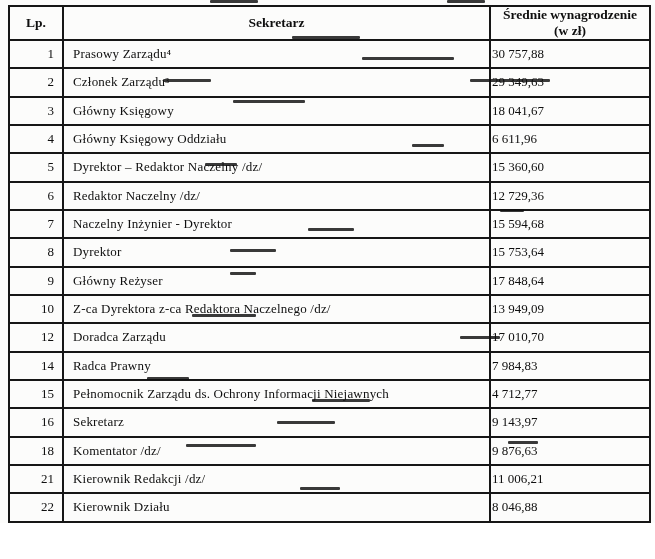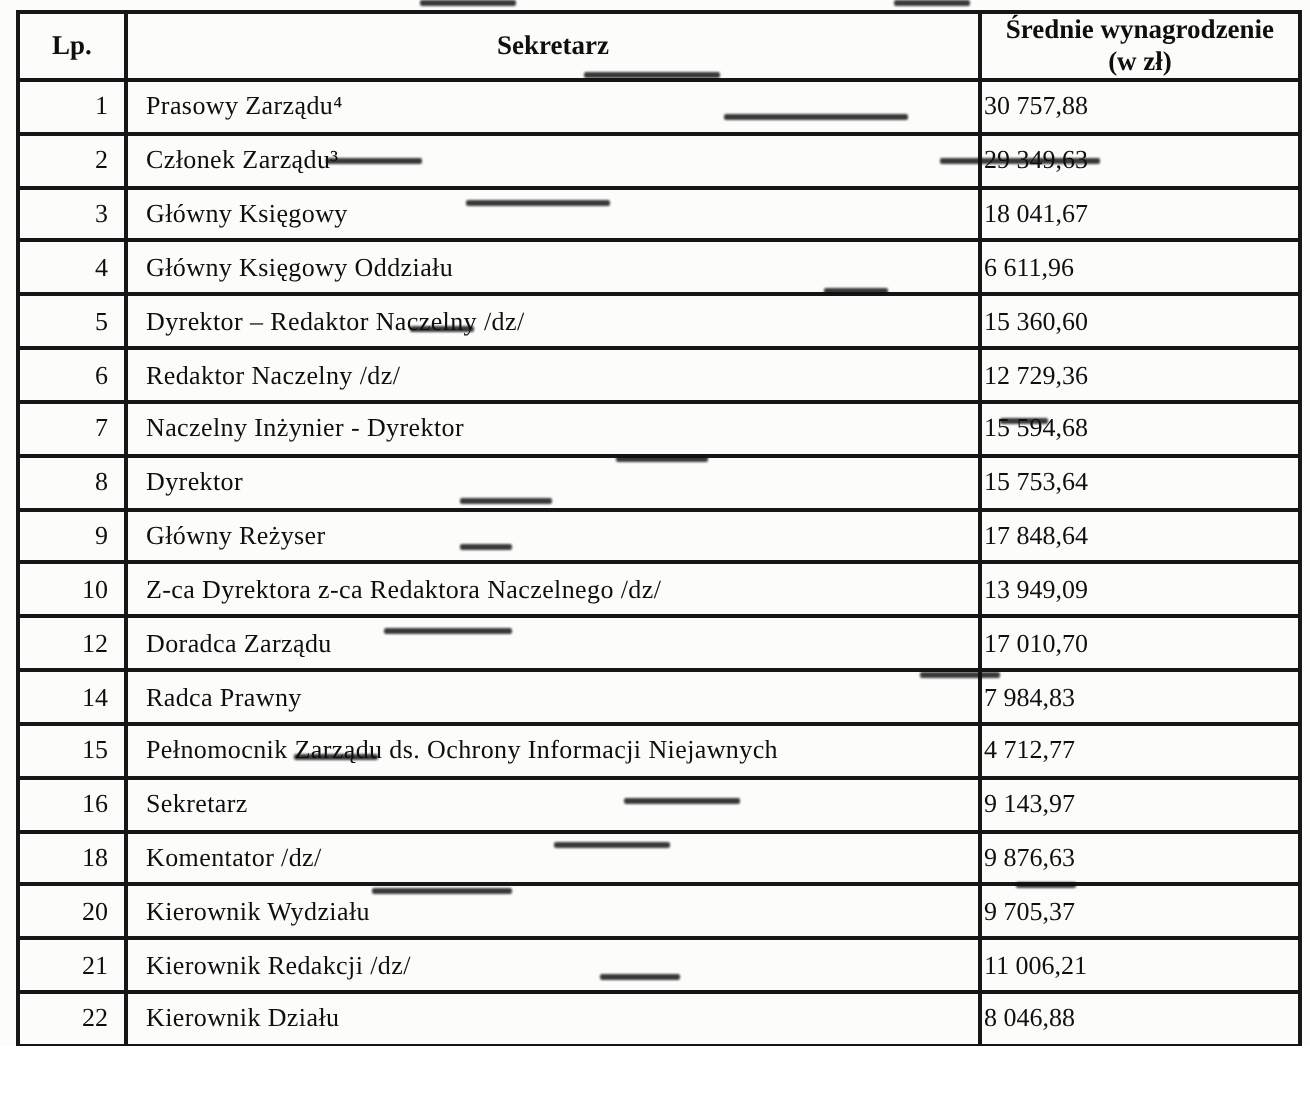--- a/index.html
+++ b/index.html
@@ -141,25 +141,20 @@
             <td class="c-lp">16</td>
             <td class="c-pos">Sekretarz</td>
             <td class="c-sal">9 143,97</td>
           </tr>
           <tr>
             <td class="c-lp">18</td>
             <td class="c-pos">Komentator /dz/</td>
             <td class="c-sal">9 876,63</td>
           </tr>
           <tr>
-            <td class="c-lp">20</td>
-            <td class="c-pos">Kierownik Wydziału</td>
-            <td class="c-sal">9 705,37</td>
-          </tr>
-          <tr>
             <td class="c-lp">21</td>
             <td class="c-pos">Kierownik Redakcji /dz/</td>
             <td class="c-sal">11 006,21</td>
           </tr>
           <tr>
             <td class="c-lp">22</td>
             <td class="c-pos">Kierownik Działu</td>
             <td class="c-sal">8 046,88</td>
           </tr>
           <tr>

